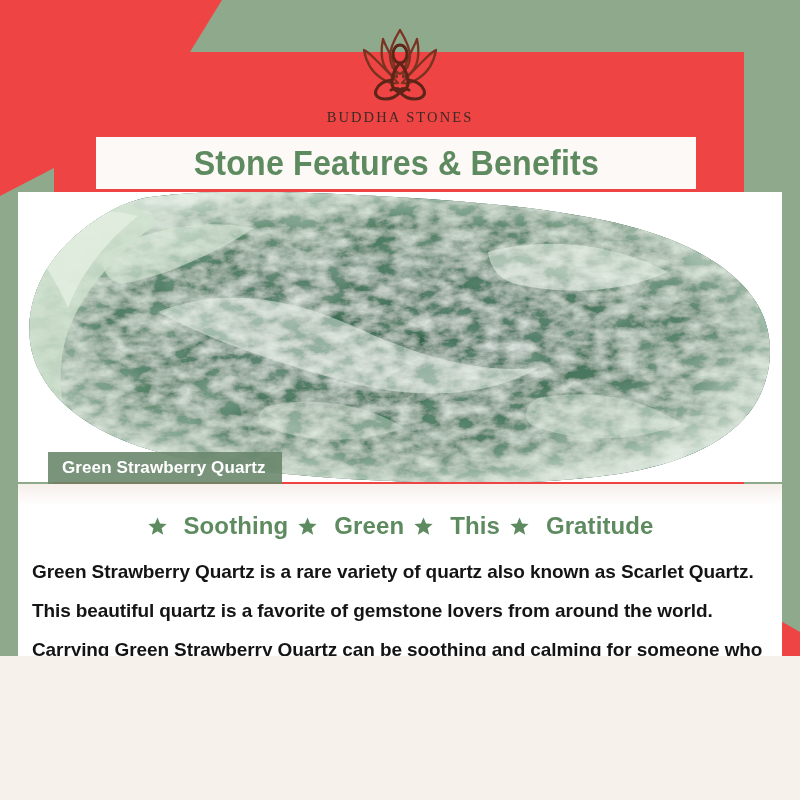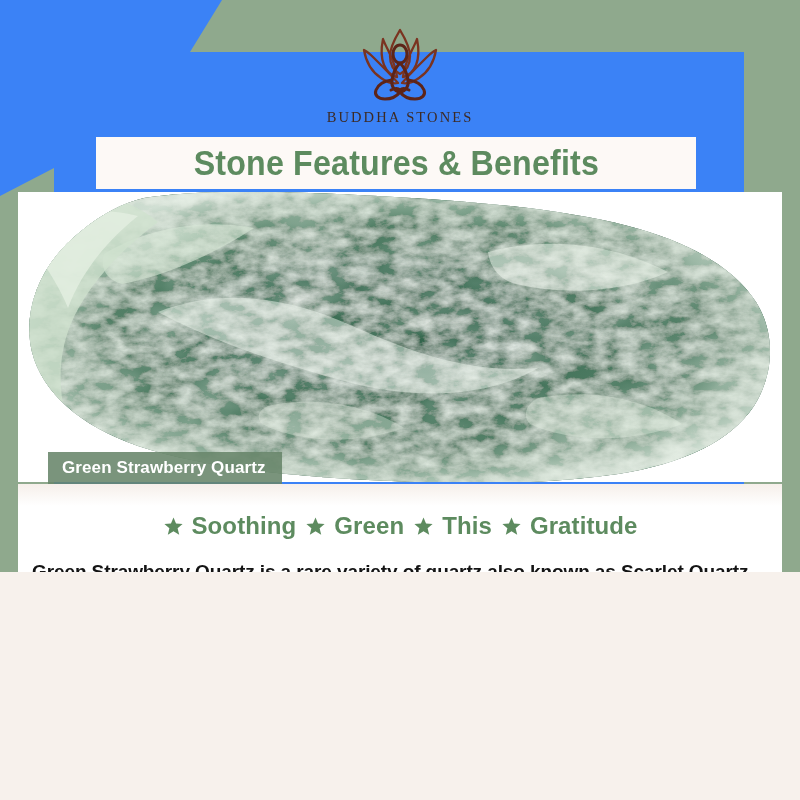--- a/index.html
+++ b/index.html
@@ -6,22 +6,22 @@
 
   html, body {
     width:800px; height:800px;
     background:#f7f1ec;
     font-family:"Liberation Sans", sans-serif;
     overflow:hidden;
   }
 
   #page {
     position:relative;
-    width:800px; height:572px;
-    background:#3b82f6;
+    width:800px; height:656px;
+    background:#ef4444;
     overflow:hidden;
   }
 
   
   .deco-top {
     position:absolute;
     left:0; top:0;
     width:800px; height:52px;
     background:#8fa98d;
     clip-path: polygon(222px 0, 800px 0, 800px 52px, 190px 52px);
@@ -147,21 +147,21 @@
     left:0; top:28px;
     width:764px;
     display:flex;
     align-items:center;
     justify-content:center;
     gap:9px;
   }
   .feature {
     display:flex;
     align-items:center;
-    gap:8px;
+    gap:16px;
   }
   .star {
     width:21px; height:21px;
     display:block;
     flex:none;
   }
   .feature-label {
     font-family:"Liberation Sans Narrow","Liberation Sans", sans-serif;
     font-size:24px;
     font-weight:bold;

